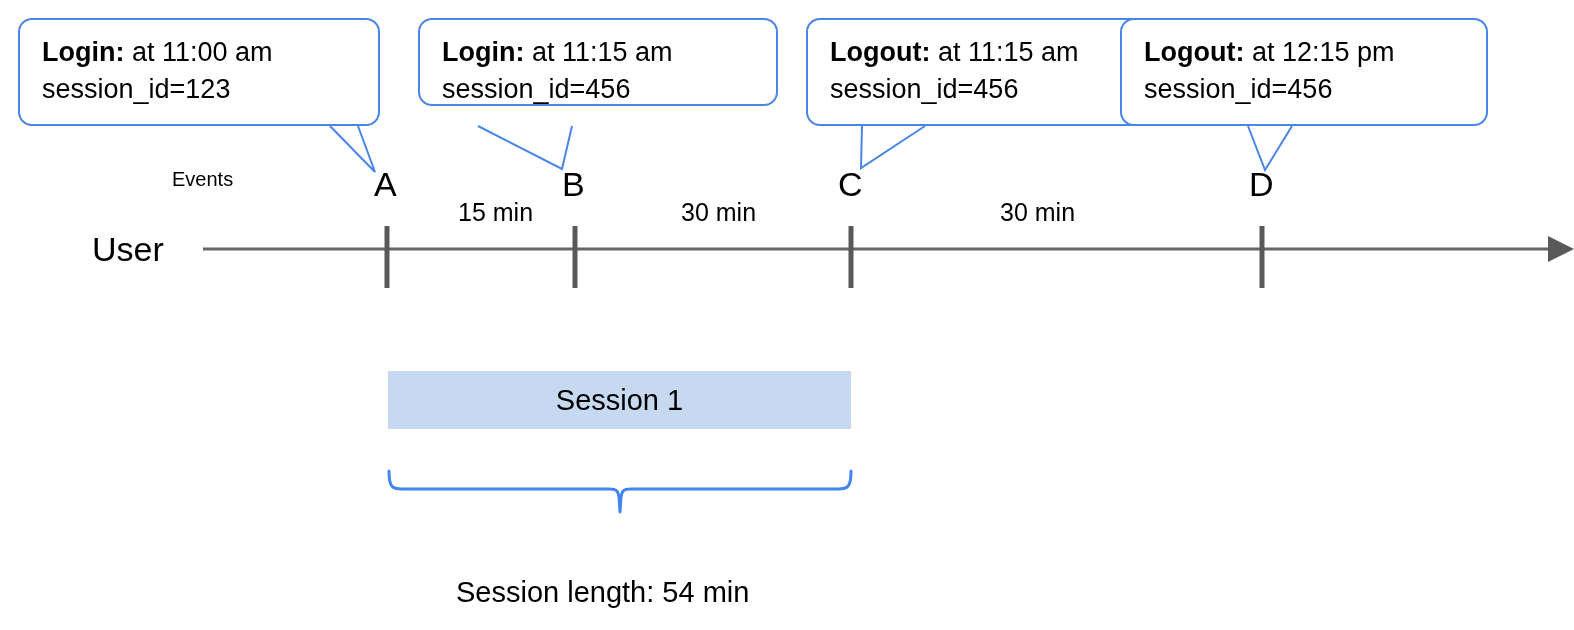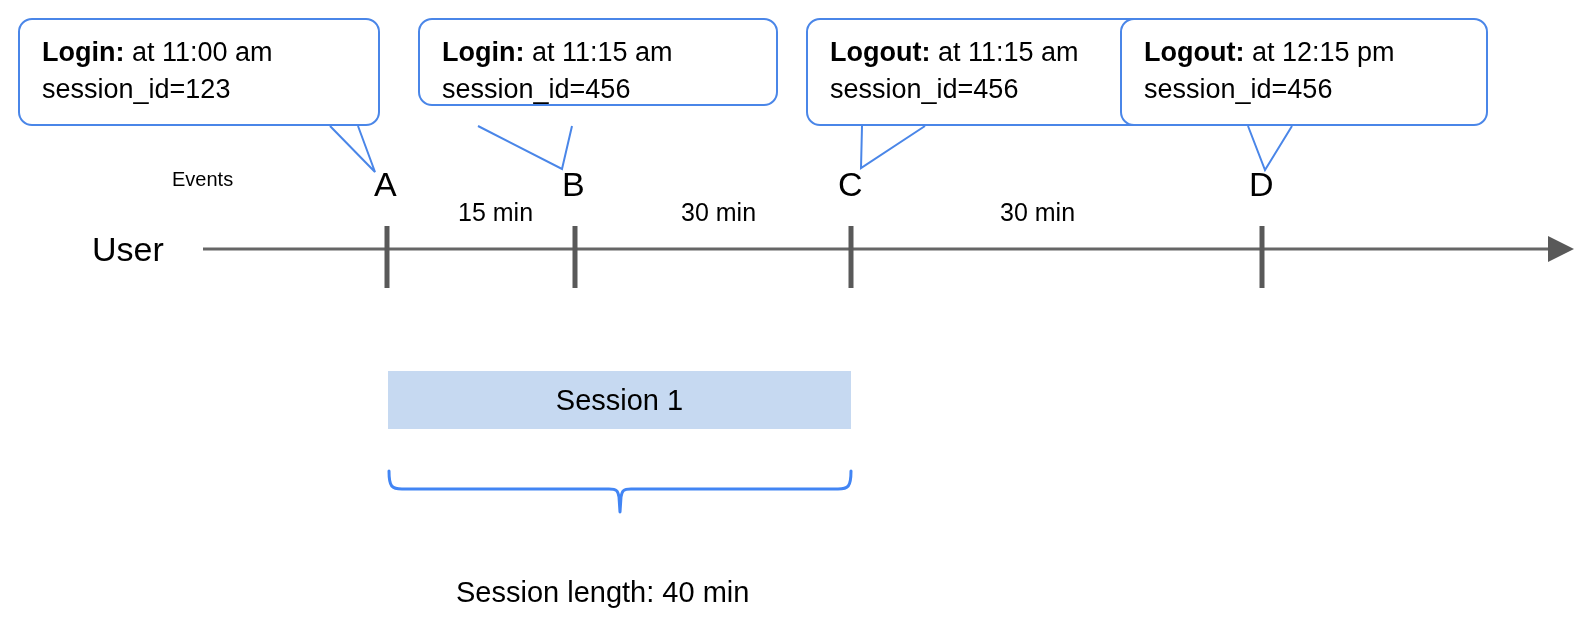--- a/index.html
+++ b/index.html
@@ -133,15 +133,15 @@
   <div class="tl-label evt-letter" style="left:1249px; top:165px;">D</div>
 
   <div class="tl-label interval" style="left:458px; top:198px;">15 min</div>
   <div class="tl-label interval" style="left:681px; top:198px;">30 min</div>
   <div class="tl-label interval" style="left:1000px; top:198px;">30 min</div>
 
   <div class="session-box" style="left:388px; top:371px; width:463px; height:58px;">
     <span>Session 1</span>
   </div>
 
-  <div class="bottom-label" style="left:456px; top:576px;">Session length: 40 min</div>
+  <div class="bottom-label" style="left:456px; top:576px;">Session length: 54 min</div>
 
 </div>
 
 </body></html>

